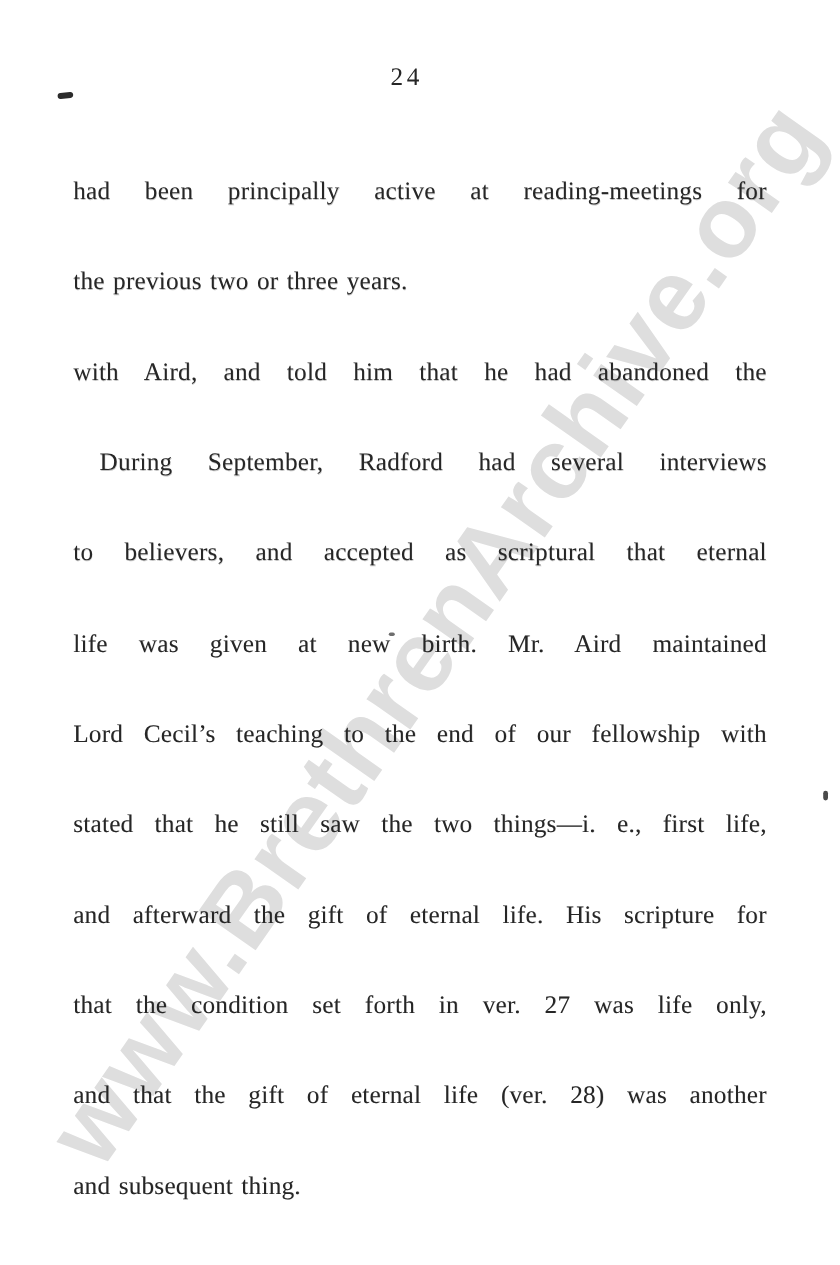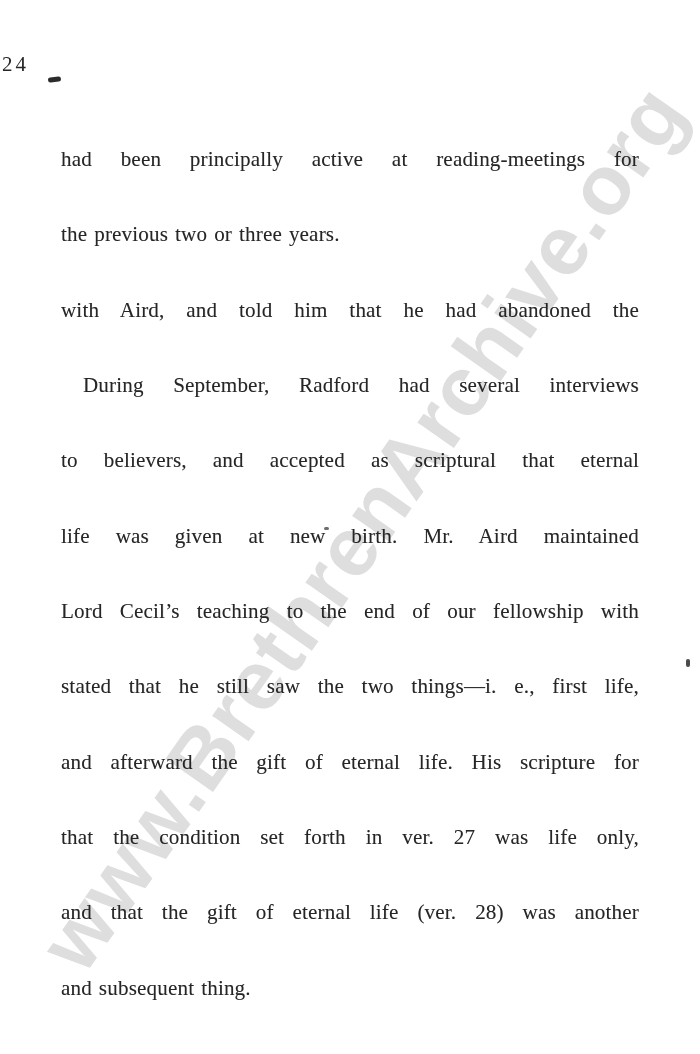--- a/index.html
+++ b/index.html
@@ -30,20 +30,21 @@
     font-size: 84px;
     letter-spacing: 1px;
     color: var(--watermark);
     white-space: nowrap;
     z-index: 0;
     user-select: none;
   }
   .page-number {
     position: absolute;
     top: 52px; left: 2px; right: 24px;
+    text-align: center;
     font-size: 21px;
     letter-spacing: 3px;
     color: var(--ink);
     z-index: 1;
   }
   .text-block {
     position: absolute;
     left: 61px; right: 61px; top: 98px;
     z-index: 1;
     font-size: 21px;

